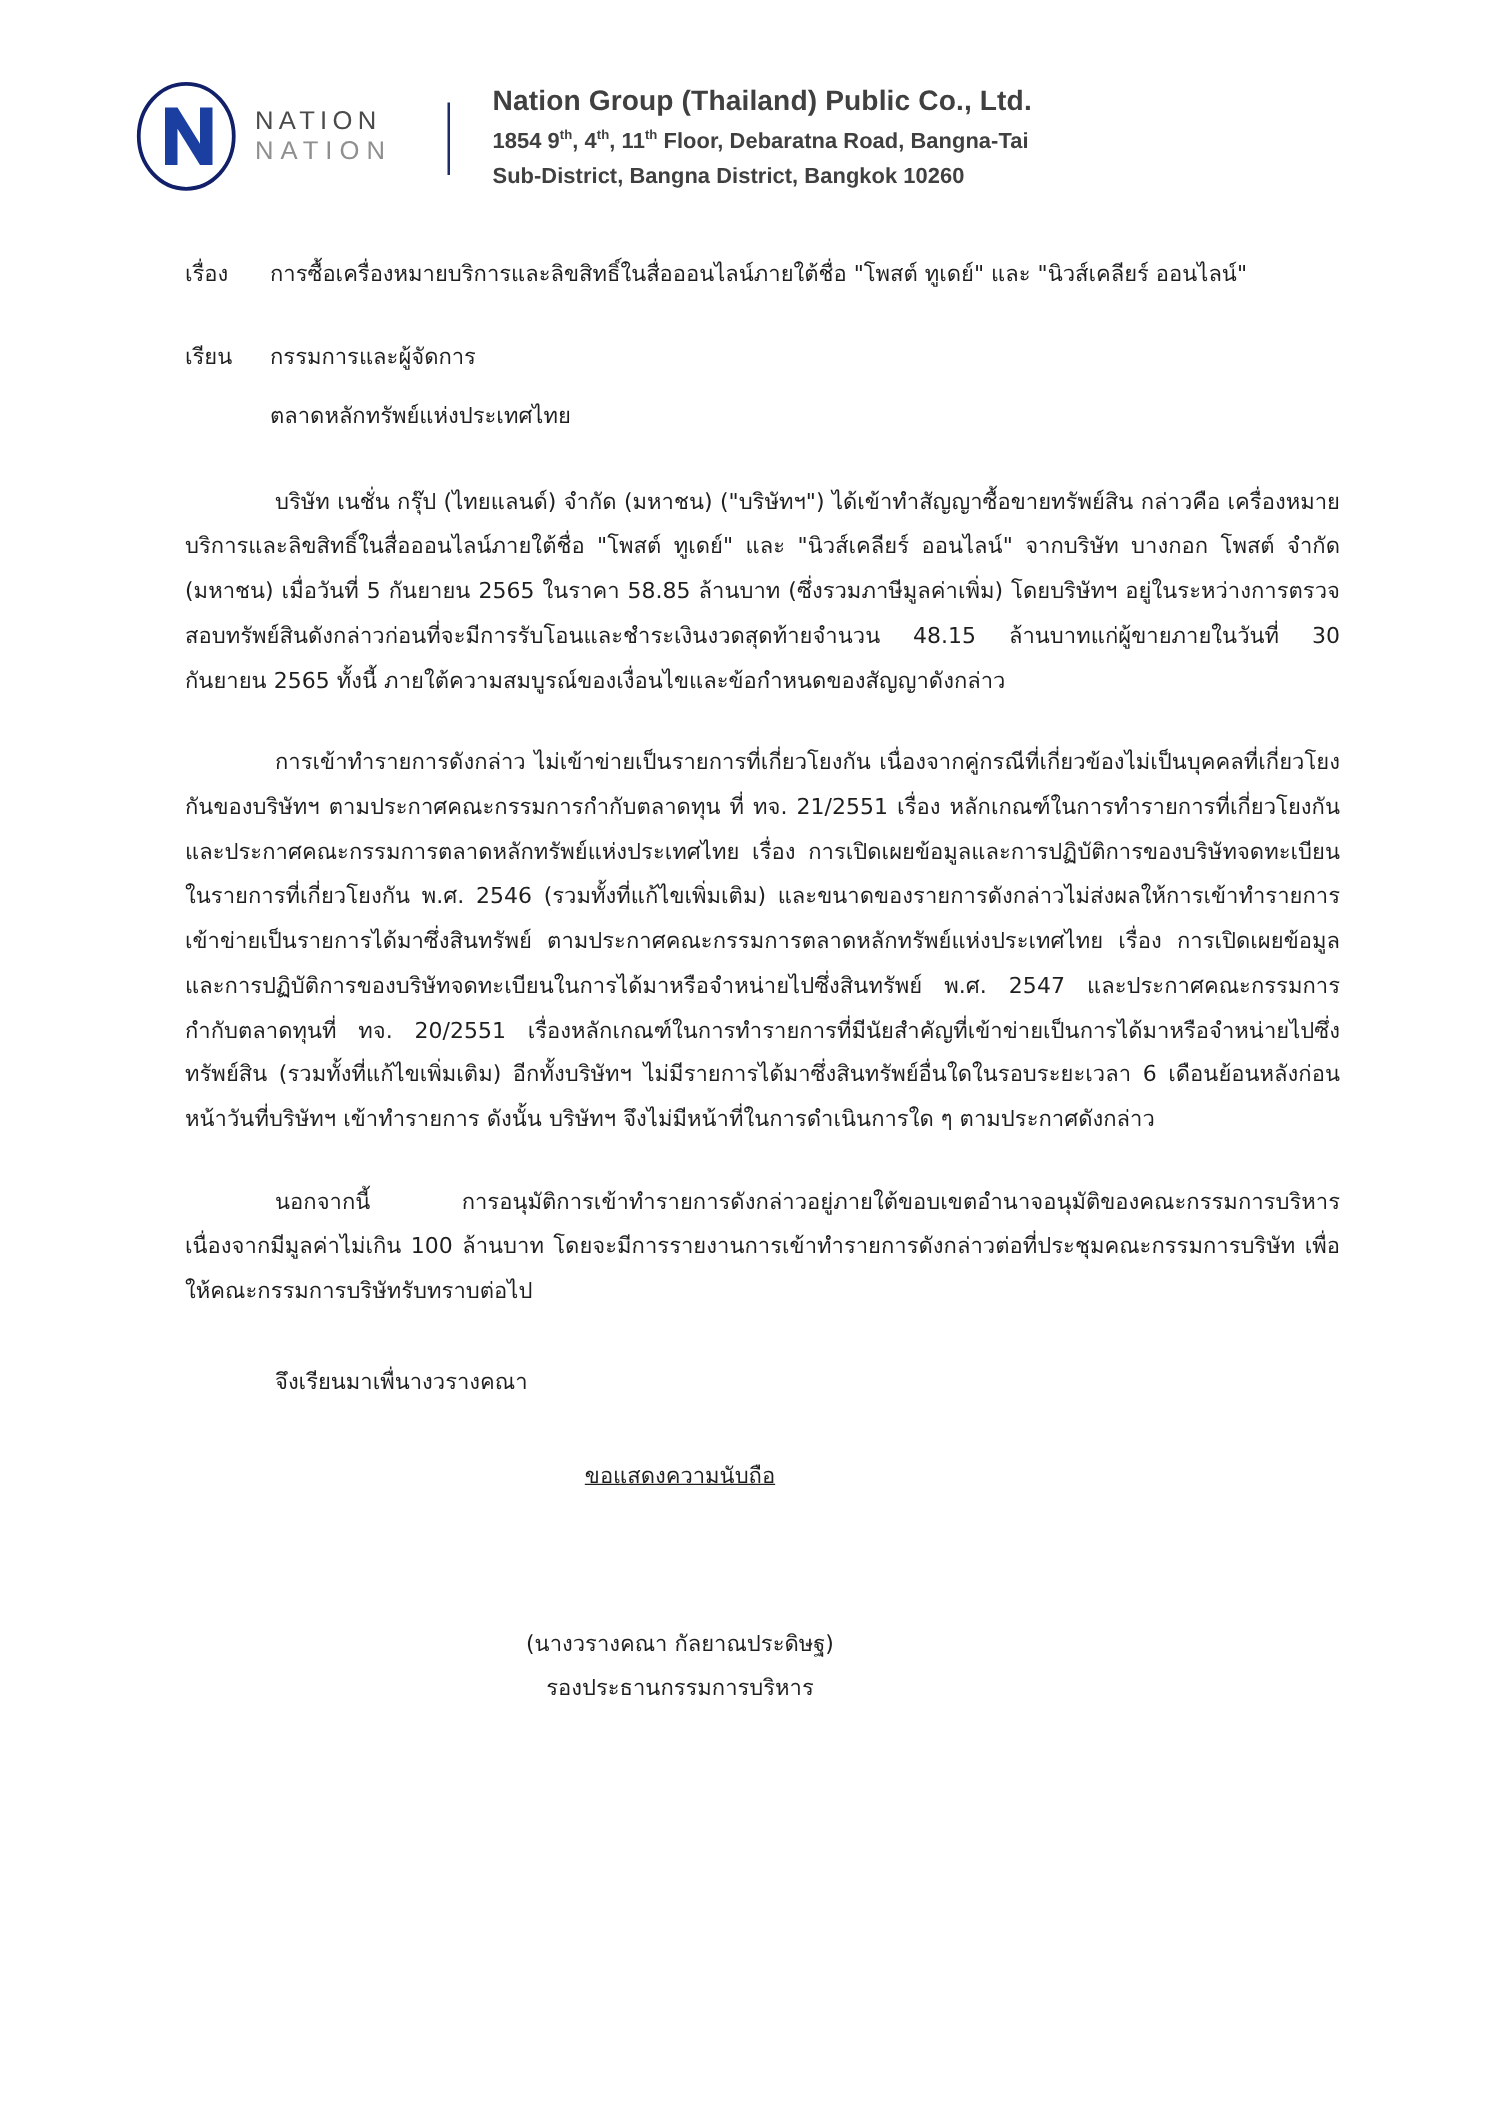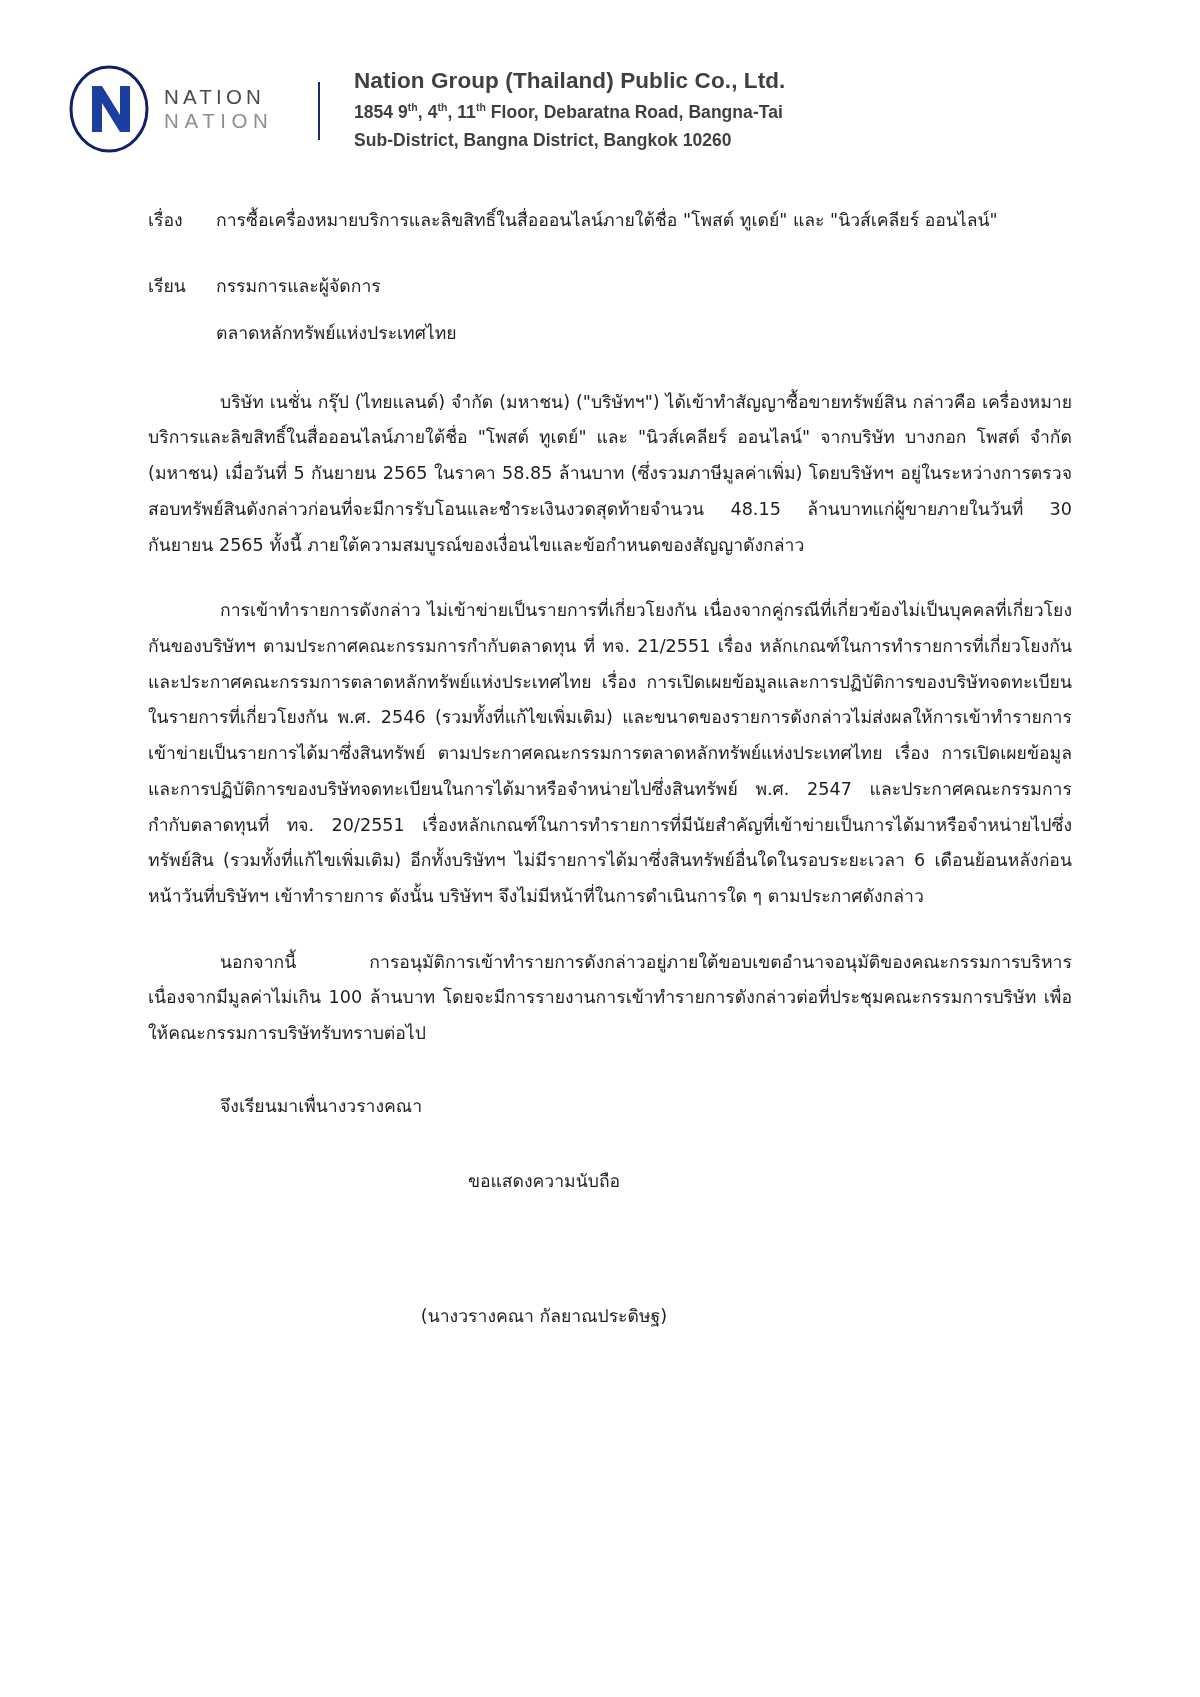--- a/index.html
+++ b/index.html
@@ -17,21 +17,21 @@
     height: 1697px;
     background: #ffffff;
     box-sizing: border-box;
     overflow: hidden;
   }
 
   
   .letterhead {
     display: flex;
     align-items: center;
-    padding: 88px 0 0 68px;
+    padding: 88px 0 0 108px;
     height: 130px;
     box-sizing: border-box;
   }
   .logo-block {
     display: flex;
     align-items: center;
     width: 250px;
     flex: 0 0 250px;
   }
   .logo-mark {
@@ -126,21 +126,21 @@
   .closing-line {
     margin-top: 46px;
     margin-left: 72px;
   }
 
   .sign-block {
     margin-top: 58px;
     text-align: center;
     padding-right: 132px;
   }
-  .sign-respect { font-size: 17.6px; }
+  .sign-respect { font-size: 17.6px; text-decoration: underline; }
   .sign-gap { height: 108px; }
   .sign-name { font-size: 17.6px; line-height: 2.0; }
   .sign-title { font-size: 17.6px; line-height: 2.0; }
 </style>
 </head>
 <body>
 
 <div class="page">
 
   <header class="letterhead">
@@ -184,17 +184,18 @@
     <p class="para p1">บริษัท เนชั่น กรุ๊ป (ไทยแลนด์) จำกัด (มหาชน) ("บริษัทฯ") ได้เข้าทำสัญญาซื้อขายทรัพย์สิน กล่าวคือ เครื่องหมายบริการและลิขสิทธิ์ในสื่อออนไลน์ภายใต้ชื่อ "โพสต์ ทูเดย์" และ "นิวส์เคลียร์ ออนไลน์" จากบริษัท บางกอก โพสต์ จำกัด (มหาชน) เมื่อวันที่ 5 กันยายน 2565 ในราคา 58.85 ล้านบาท (ซึ่งรวมภาษีมูลค่าเพิ่ม) โดยบริษัทฯ อยู่ในระหว่างการตรวจสอบทรัพย์สินดังกล่าวก่อนที่จะมีการรับโอนและชำระเงินงวดสุดท้ายจำนวน 48.15 ล้านบาทแก่ผู้ขายภายในวันที่ 30 กันยายน 2565 ทั้งนี้ ภายใต้ความสมบูรณ์ของเงื่อนไขและข้อกำหนดของสัญญาดังกล่าว</p>
     <p class="para p2">การเข้าทำรายการดังกล่าว ไม่เข้าข่ายเป็นรายการที่เกี่ยวโยงกัน เนื่องจากคู่กรณีที่เกี่ยวข้องไม่เป็นบุคคลที่เกี่ยวโยงกันของบริษัทฯ ตามประกาศคณะกรรมการกำกับตลาดทุน ที่ ทจ. 21/2551 เรื่อง หลักเกณฑ์ในการทำรายการที่เกี่ยวโยงกัน และประกาศคณะกรรมการตลาดหลักทรัพย์แห่งประเทศไทย เรื่อง การเปิดเผยข้อมูลและการปฏิบัติการของบริษัทจดทะเบียนในรายการที่เกี่ยวโยงกัน พ.ศ. 2546 (รวมทั้งที่แก้ไขเพิ่มเติม) และขนาดของรายการดังกล่าวไม่ส่งผลให้การเข้าทำรายการเข้าข่ายเป็นรายการได้มาซึ่งสินทรัพย์ ตามประกาศคณะกรรมการตลาดหลักทรัพย์แห่งประเทศไทย เรื่อง การเปิดเผยข้อมูลและการปฏิบัติการของบริษัทจดทะเบียนในการได้มาหรือจำหน่ายไปซึ่งสินทรัพย์ พ.ศ. 2547 และประกาศคณะกรรมการกำกับตลาดทุนที่ ทจ. 20/2551 เรื่องหลักเกณฑ์ในการทำรายการที่มีนัยสำคัญที่เข้าข่ายเป็นการได้มาหรือจำหน่ายไปซึ่งทรัพย์สิน (รวมทั้งที่แก้ไขเพิ่มเติม) อีกทั้งบริษัทฯ ไม่มีรายการได้มาซึ่งสินทรัพย์อื่นใดในรอบระยะเวลา 6 เดือนย้อนหลังก่อนหน้าวันที่บริษัทฯ เข้าทำรายการ ดังนั้น บริษัทฯ จึงไม่มีหน้าที่ในการดำเนินการใด ๆ ตามประกาศดังกล่าว</p>
     <p class="para p3">นอกจากนี้ การอนุมัติการเข้าทำรายการดังกล่าวอยู่ภายใต้ขอบเขตอำนาจอนุมัติของคณะกรรมการบริหาร เนื่องจากมีมูลค่าไม่เกิน 100 ล้านบาท โดยจะมีการรายงานการเข้าทำรายการดังกล่าวต่อที่ประชุมคณะกรรมการบริษัท เพื่อให้คณะกรรมการบริษัทรับทราบต่อไป</p>
 
     <div class="closing-line">จึงเรียนมาเพื่นางวรางคณา</div>
 
     <div class="sign-block">
       <div class="sign-respect">ขอแสดงความนับถือ</div>
       <div class="sign-gap"></div>
       <div class="sign-name">(นางวรางคณา กัลยาณประดิษฐ)</div>
+      <div class="sign-title">รองประธานกรรมการบริหาร</div>
     </div>
 
   </main>
 
 </div>
 
 </body></html>

